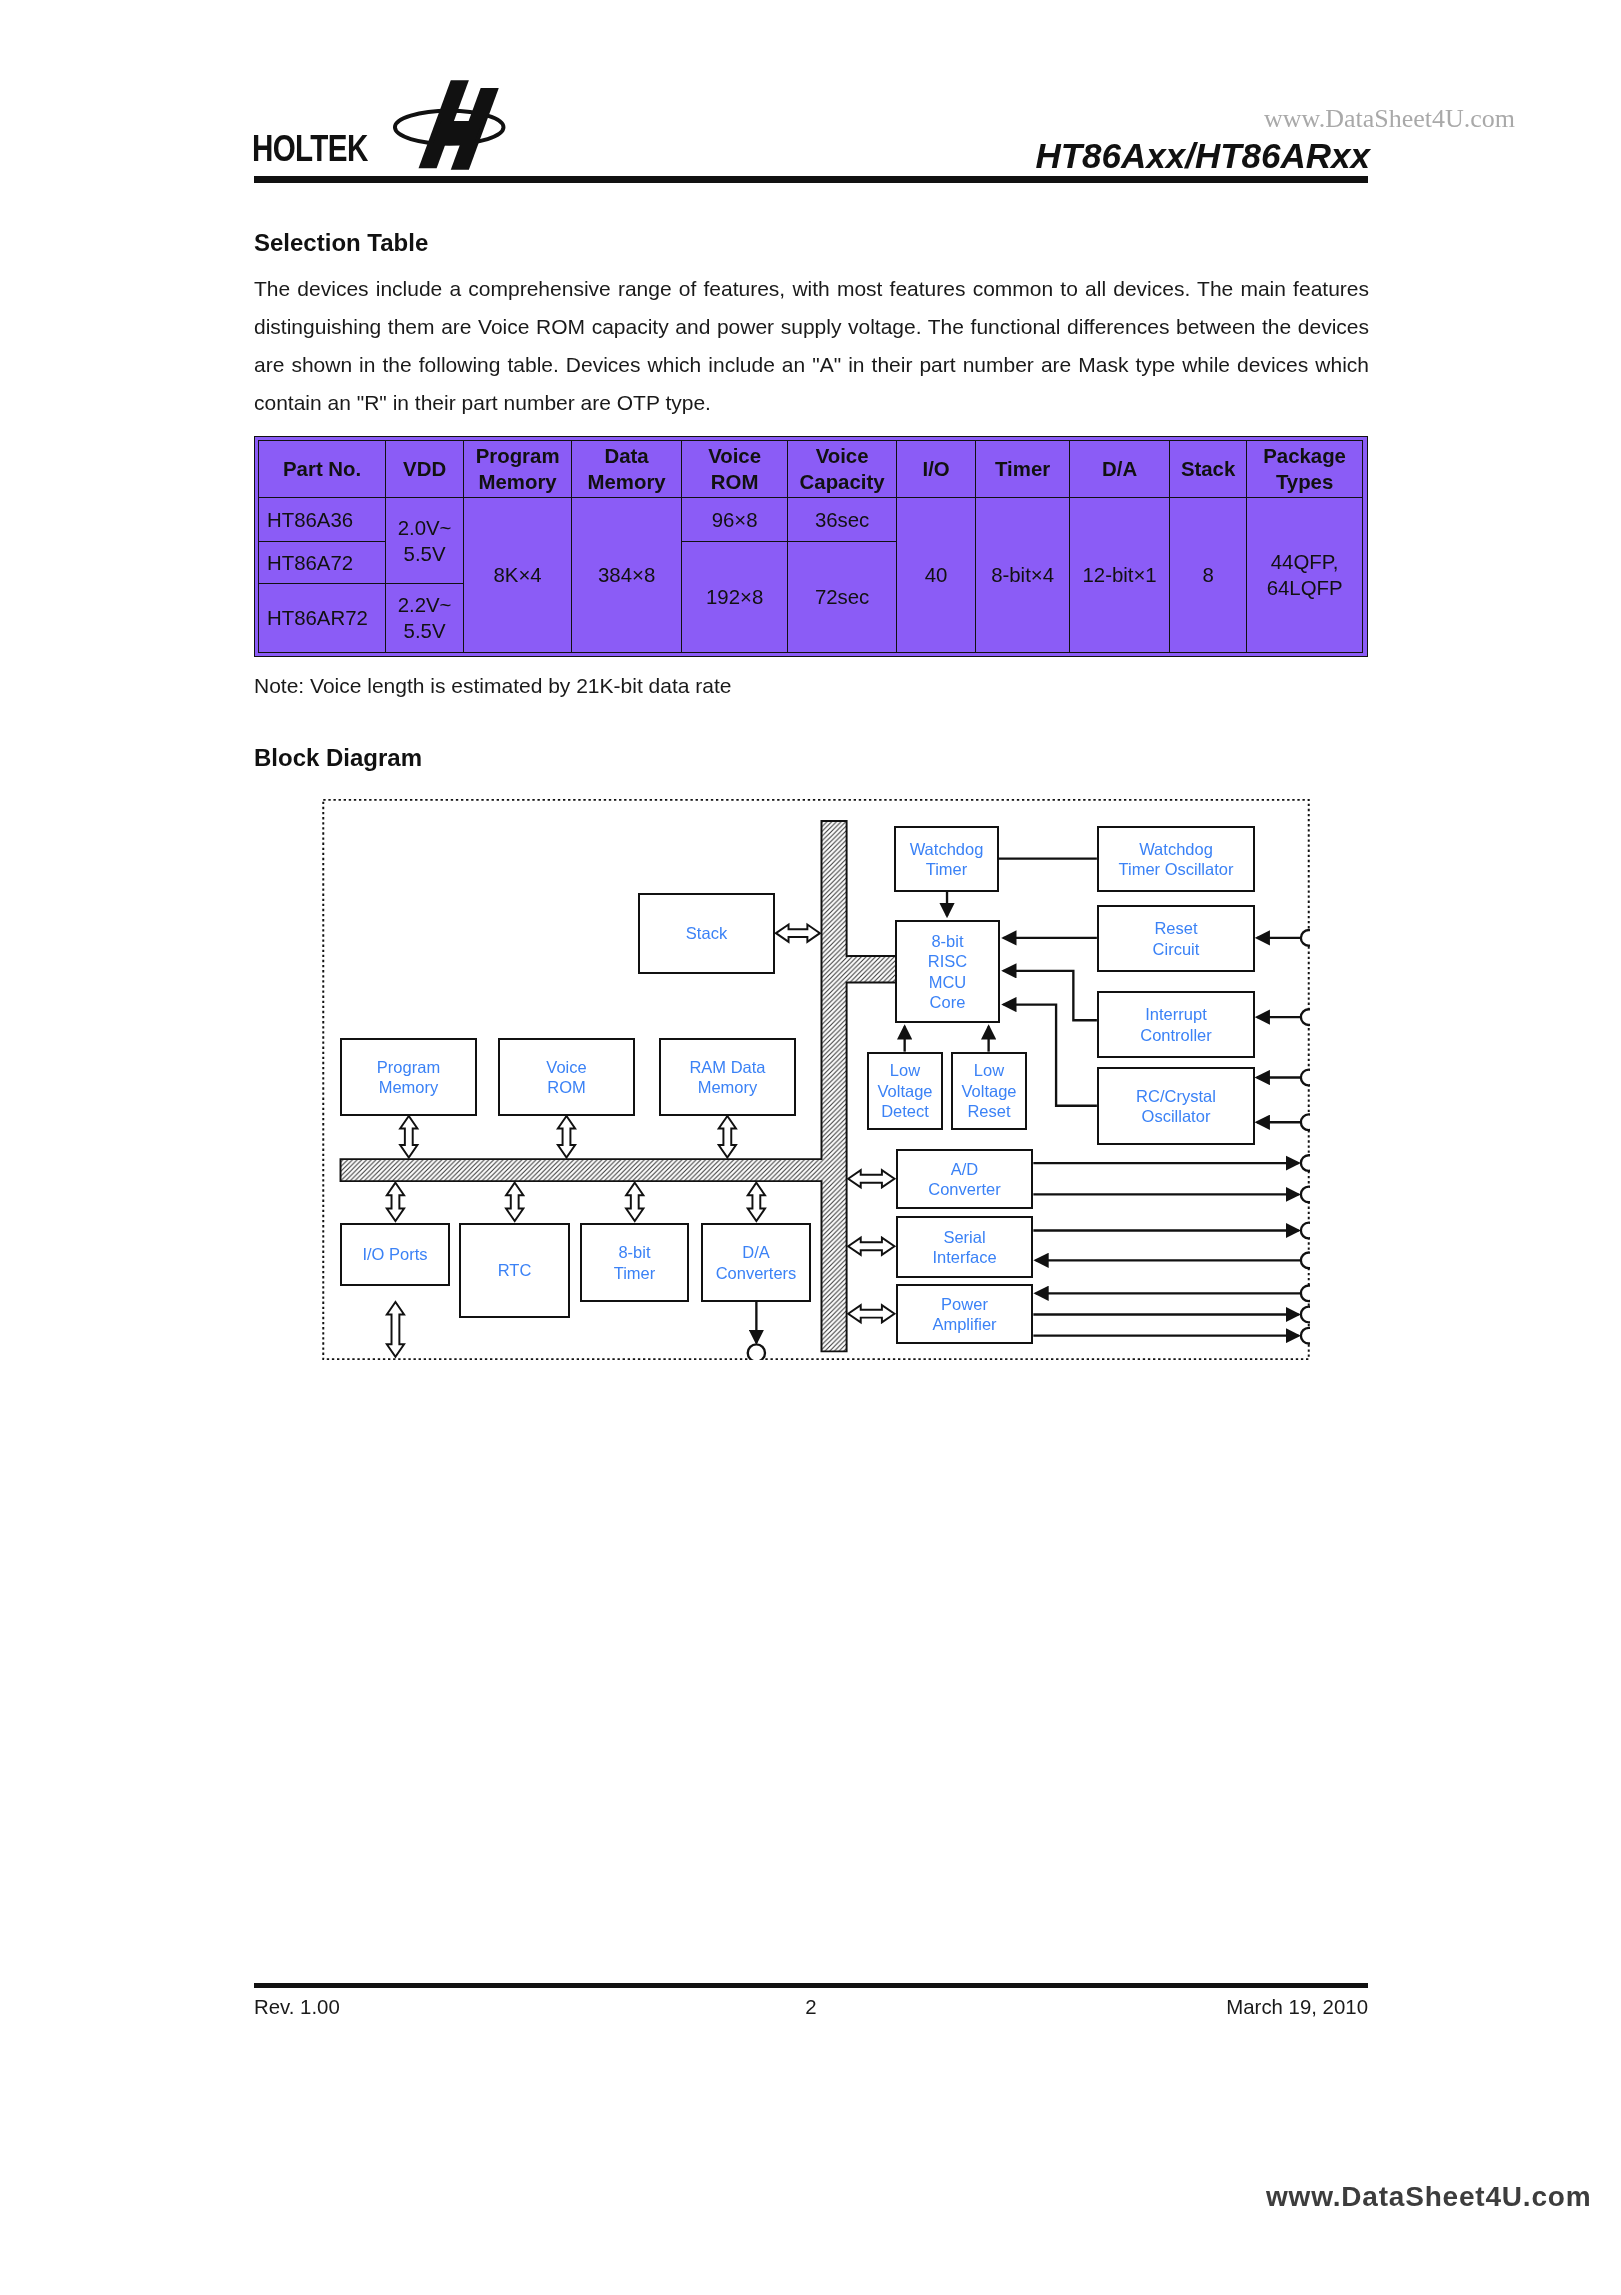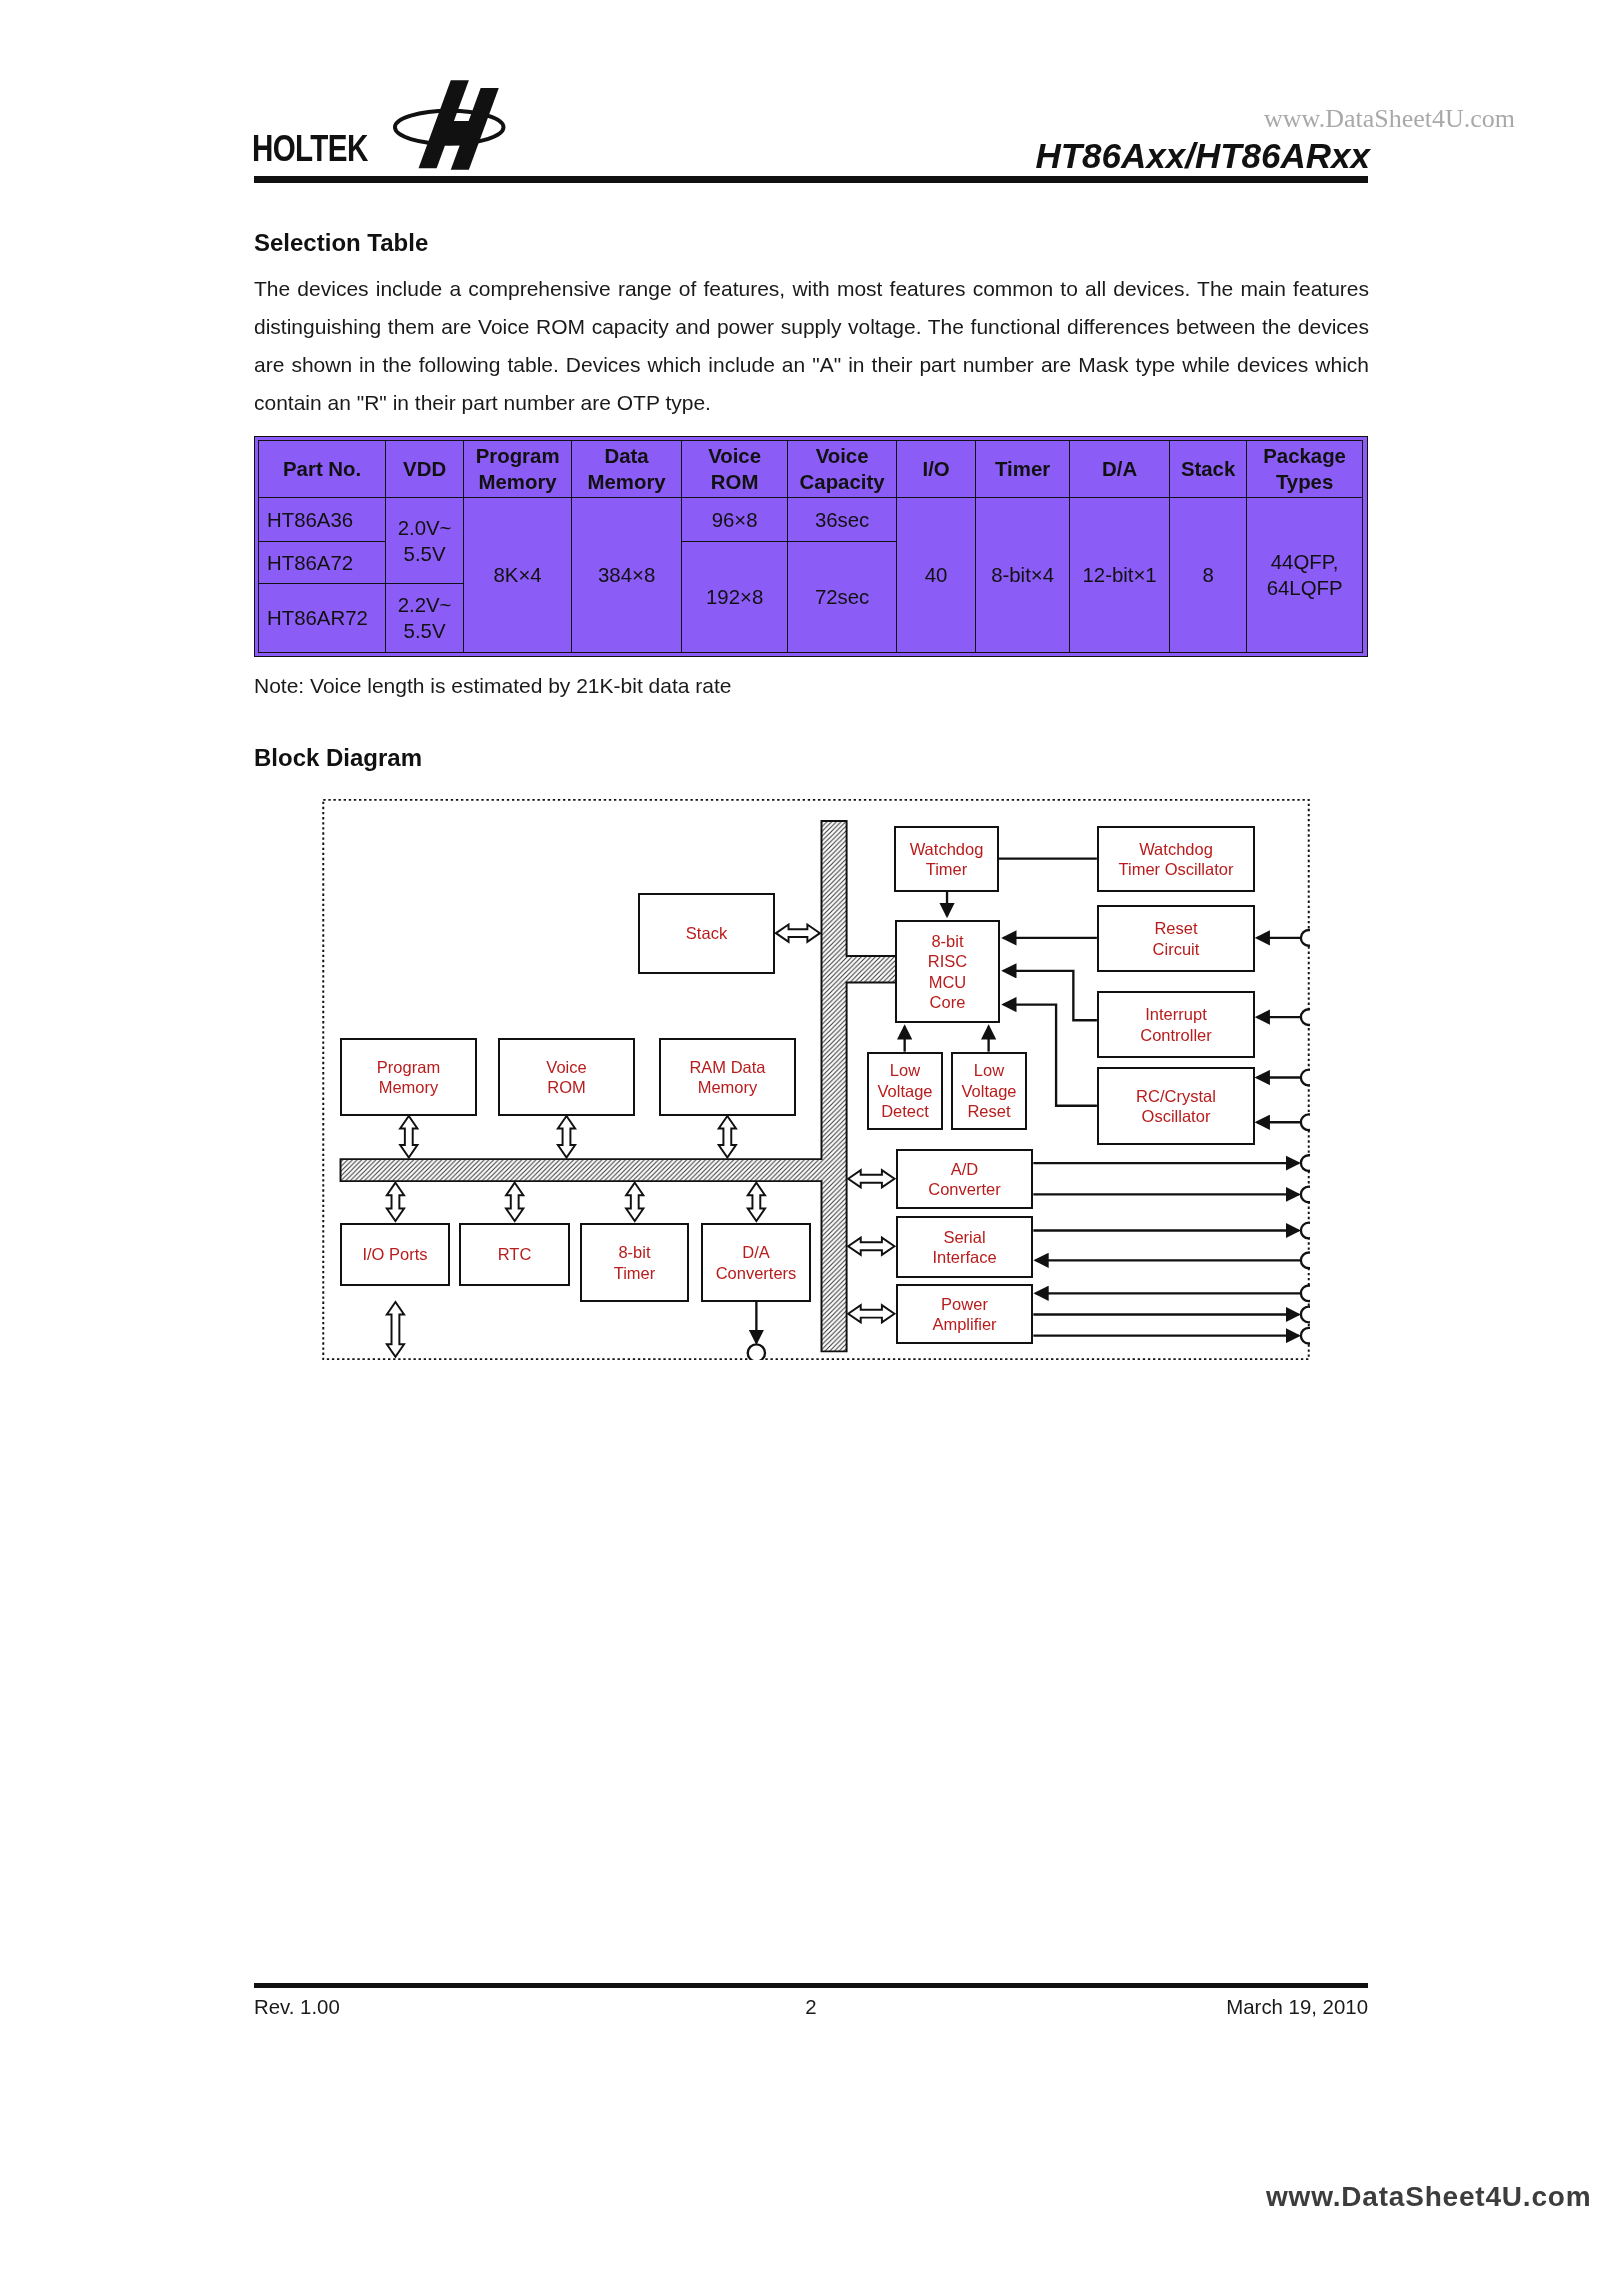--- a/index.html
+++ b/index.html
@@ -47,21 +47,21 @@
   tr.r1 td { height:44px; }
   tr.r2 td { height:42px; }
   tr.r3 td { height:69px; }
 
   
   #diagram { left:322px; top:799px; width:988px; height:561px; }
   #diagram svg.layer { position:absolute; left:0; top:0; }
   .bnode {
     position:absolute; background:#fff; border:2.4px solid #111;
     display:flex; align-items:center; justify-content:center; text-align:center;
-    font-size:16.5px; line-height:20.4px; white-space:pre-line; color:#b91c1c;
+    font-size:16.5px; line-height:20.4px; white-space:pre-line; color:#3b82f6;
   }
   .cline { stroke:#111; stroke-width:3; fill:none; }
   .pin   { fill:#fff; stroke:#111; stroke-width:3; }
   .darrow{ fill:#fff; stroke:#111; stroke-width:2.5; stroke-linejoin:miter; }
   .busfill { fill:url(#hatch); stroke:#111; stroke-width:2.5; }
 
   
   #footer-rule { left:254px; top:1983px; width:1114px; height:4.7px; background:#111; }
   #footer { left:254px; top:1996px; width:1114px; display:flex; font-size:20.4px; color:#1a1a1a; }
   #footer span { flex:1; }
@@ -240,21 +240,21 @@
 Reset</div>
     <div class="bnode" style="left:775px;top:268px;width:158px;height:78px">RC/Crystal
 Oscillator</div>
     <div class="bnode" style="left:18px;top:239px;width:137px;height:78px">Program
 Memory</div>
     <div class="bnode" style="left:176px;top:239px;width:137px;height:78px">Voice
 ROM</div>
     <div class="bnode" style="left:337px;top:239px;width:137px;height:78px">RAM Data
 Memory</div>
     <div class="bnode" style="left:18px;top:424px;width:110px;height:63px">I/O Ports</div>
-    <div class="bnode" style="left:137px;top:424px;width:111px;height:63px">RTC</div>
+    <div class="bnode" style="left:137px;top:424px;width:111px;height:95px">RTC</div>
     <div class="bnode" style="left:258px;top:424px;width:109px;height:79px">8-bit
 Timer</div>
     <div class="bnode" style="left:379px;top:424px;width:110px;height:79px">D/A
 Converters</div>
     <div class="bnode" style="left:574px;top:350px;width:137px;height:60px">A/D
 Converter</div>
     <div class="bnode" style="left:574px;top:417px;width:137px;height:62px">Serial
 Interface</div>
     <div class="bnode" style="left:574px;top:485px;width:137px;height:60px">Power
 Amplifier</div>

